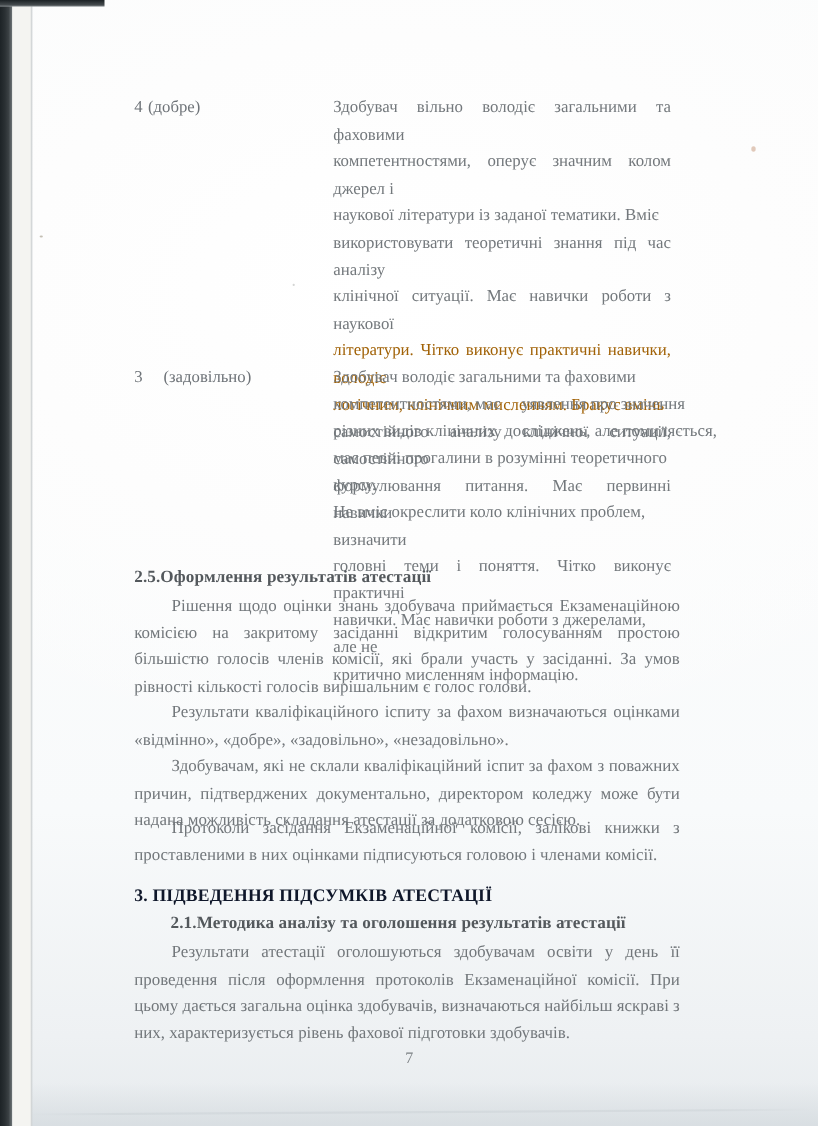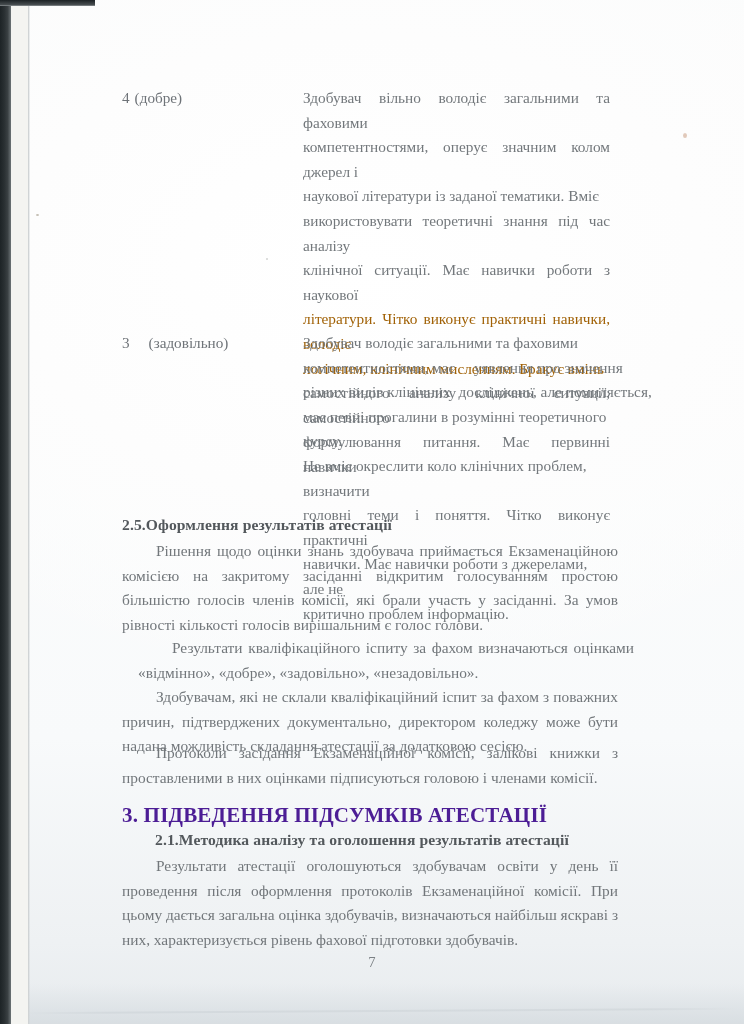--- a/index.html
+++ b/index.html
@@ -142,22 +142,22 @@
     position: absolute;
     font-weight: bold;
     color: #53585c;
     font-size: 15.6px;
     letter-spacing: .1px;
     white-space: nowrap;
   }
   .heading-section {
     position: absolute;
     font-weight: bold;
-    color: #4c1d95;
-    font-size: 21px;
+    color: #0f172a;
+    font-size: 16px;
     letter-spacing: .2px;
     white-space: nowrap;
   }
 
   .para {
     text-indent: 34px;
     margin: 0;
   }
 
   .page-number {
@@ -215,31 +215,31 @@
         <span class="score">3</span><span class="word">(задовільно)</span>
       </div>
       <div class="rating-text">
         <span>Здобувач володіє загальними та фаховими</span>
         <span style="text-align:center; white-space:pre">компетентностями, має     уявлення про значення</span>
         <span style="text-align:left; white-space:pre">різних видів клінічних  досліджень, але помиляється,</span>
         <span style="text-align:left">має певні прогалини в розумінні теоретичного курсу.</span>
         <span style="text-align:left">Не вміє окреслити коло клінічних проблем, визначити</span>
         <span>головні теми і поняття. Чітко виконує практичні</span>
         <span style="text-align:left">навички. Має навички роботи з джерелами, але не</span>
-        <span style="text-align:left">критично проблем інформацію.</span>
+        <span style="text-align:left">критично мисленням інформацію.</span>
       </div>
     </div>
 
     <div class="heading-bold" style="left:122px; top:513px;">2.5.Оформлення результатів атестації</div>
 
     <div class="body-block" style="top:539px;">
       <p class="para">Рішення щодо оцінки знань здобувача приймається Екзаменаційною комісією на закритому засіданні відкритим голосуванням простою більшістю голосів членів комісії, які брали участь у засіданні. За умов рівності кількості голосів вирішальним є голос голови.</p>
     </div>
 
-    <div class="body-block" style="top:636px;margin-left:16px;">
+    <div class="body-block" style="top:636px;">
       <p class="para">Результати кваліфікаційного іспиту за фахом визначаються оцінками «відмінно», «добре», «задовільно», «незадовільно».</p>
     </div>
 
     <div class="body-block" style="top:685px;">
       <p class="para">Здобувачам, які не склали кваліфікаційний іспит за фахом з поважних причин, підтверджених документально, директором коледжу може бути надана можливість складання атестації за додатковою сесією.</p>
     </div>
 
     <div class="body-block" style="top:741px;">
       <p class="para">Протоколи засідання Екзаменаційної комісії, залікові книжки з проставленими в них оцінками підписуються головою і членами комісії.</p>
     </div>

